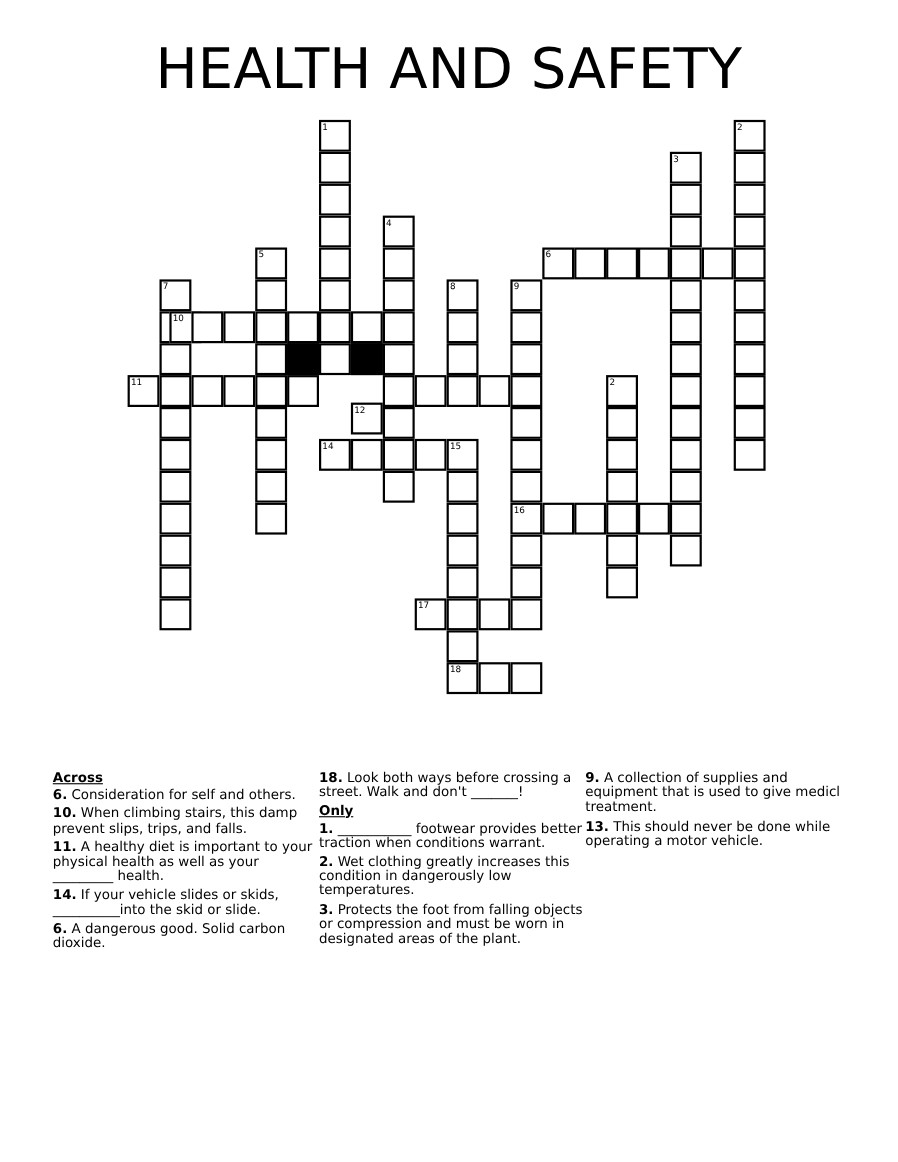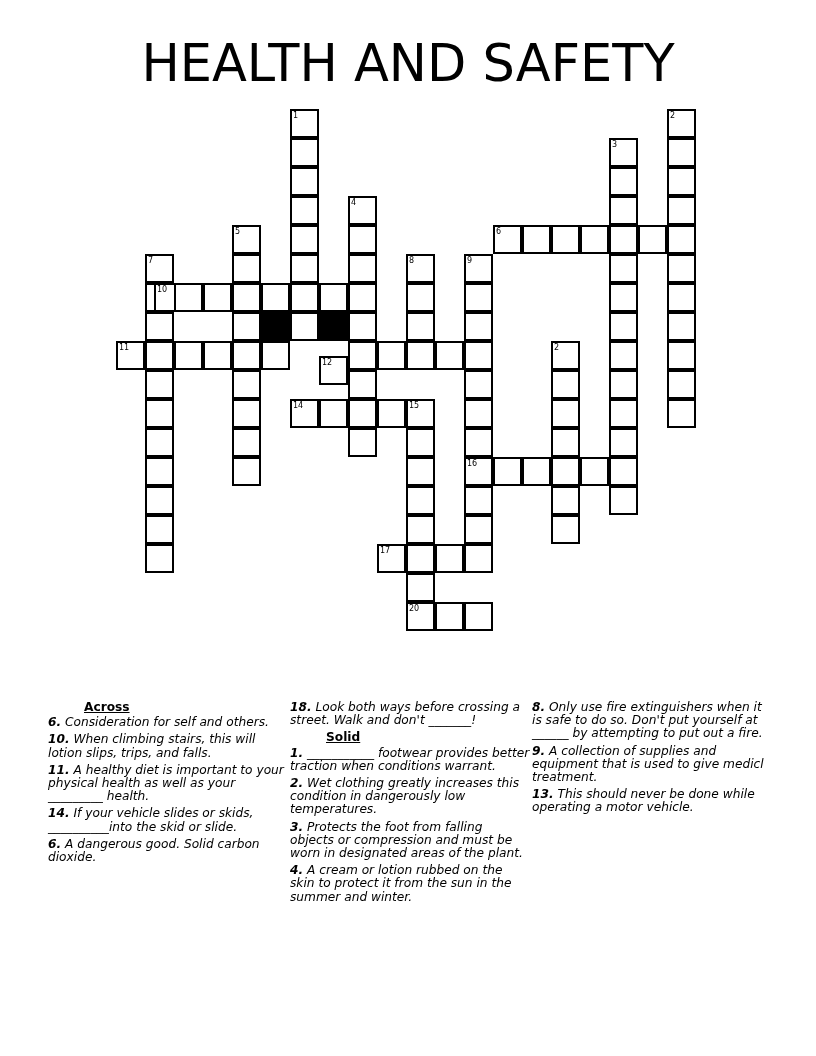--- a/index.html
+++ b/index.html
@@ -8,22 +8,22 @@
     .title { position: absolute; left: 0; width: 816px; top: 34px; text-align: center;
              font-size: 51px; font-weight: normal; letter-spacing: 0px; line-height: 60px; }
     .grid { position: absolute; left: 117px; top: 110px; width: 600px; height: 560px; }
     .cell { position: absolute; width: 29px; height: 29px; box-sizing: border-box;
             border: 2px solid #000; background: #fff; margin-left: -1px; margin-top: -1px; }
     .cell.black { background: #000; }
     .num { position: absolute; left: 1px; top: 0px; font-size: 8px; line-height: 9px;
            font-family: "DejaVu Sans", sans-serif; }
     .clues { position: absolute; top: 701px; font-size: 12.2px; line-height: 13.2px; }
     .col { position: absolute; width: 240px; }
-    .hdr { font-weight: bold; text-decoration: underline; margin-bottom: 2px; margin-left: 36px; }
-    .clue { margin-bottom: 4px; font-style: italic; }
+    .hdr { font-weight: bold; text-decoration: underline; margin-bottom: 2px; }
+    .clue { margin-bottom: 4px; }
     .clue b { font-weight: bold; }
   </style>
 </head>
 <body>
 
 <div class="title">HEALTH AND SAFETY</div>
 
 <div class="grid" id="grid">
     <div class="cell" style="left: 174px; top: 0px;">
       <span class="num">1</span>
@@ -132,21 +132,21 @@
     <div class="cell" style="left: 58px; top: 174px;"></div>
     <div class="cell" style="left: 87px; top: 174px;"></div>
     <div class="cell" style="left: 145px; top: 174px;"></div>
     <div class="cell" style="left: 203px; top: 174px;"></div>
     <div class="cell" style="left: 0px; top: 232px;">
       <span class="num">11</span>
     </div>
     <div class="cell" style="left: 58px; top: 232px;"></div>
     <div class="cell" style="left: 87px; top: 232px;"></div>
     <div class="cell" style="left: 145px; top: 232px;"></div>
-    <div class="cell" style="left: 203px; top: 222px; margin-top: 24px;">
+    <div class="cell" style="left: 203px; top: 232px; margin-top: 24px;">
       <span class="num">12</span>
     </div>
     <div class="cell" style="left: 261px; top: 232px;"></div>
     <div class="cell" style="left: 319px; top: 232px;"></div>
     <div class="cell" style="left: 435px; top: 232px;">
       <span class="num">2</span>
     </div>
     <div class="cell" style="left: 435px; top: 261px;"></div>
     <div class="cell" style="left: 435px; top: 290px;"></div>
     <div class="cell" style="left: 435px; top: 319px;"></div>
@@ -161,50 +161,48 @@
     <div class="cell" style="left: 290px; top: 290px;">
       <span class="num">15</span>
     </div>
     <div class="cell" style="left: 290px; top: 319px;"></div>
     <div class="cell" style="left: 290px; top: 348px;"></div>
     <div class="cell" style="left: 290px; top: 377px;"></div>
     <div class="cell" style="left: 290px; top: 406px;"></div>
     <div class="cell" style="left: 290px; top: 435px;"></div>
     <div class="cell" style="left: 290px; top: 464px;"></div>
     <div class="cell" style="left: 290px; top: 493px;">
-      <span class="num">20</span>
+      <span class="num">18</span>
     </div>
     <div class="cell" style="left: 377px; top: 348px;"></div>
     <div class="cell" style="left: 406px; top: 348px;"></div>
     <div class="cell" style="left: 464px; top: 348px;"></div>
     <div class="cell" style="left: 261px; top: 435px;">
       <span class="num">17</span>
     </div>
     <div class="cell" style="left: 319px; top: 435px;"></div>
     <div class="cell" style="left: 319px; top: 493px;"></div>
     <div class="cell" style="left: 348px; top: 493px;"></div>
     <div class="cell black" style="left: 145px; top: 203px;"></div>
     <div class="cell black" style="left: 203px; top: 203px;"></div>
   </div>
 
 <div class="clues">
   <div class="col" style="left:48px;">
     <div class="hdr">Across</div>
     <div class="clue"><b>6.</b> <span>Consideration for self and others.</span></div>
-    <div class="clue"><b>10.</b> <span>When climbing stairs, this will lotion slips, trips, and falls.</span></div>
+    <div class="clue"><b>10.</b> <span>When climbing stairs, this damp prevent slips, trips, and falls.</span></div>
     <div class="clue"><b>11.</b> <span>A healthy diet is important to your physical health as well as your _________ health.</span></div>
     <div class="clue"><b>14.</b> <span>If your vehicle slides or skids, __________into the skid or slide.</span></div>
     <div class="clue"><b>6.</b> <span>A dangerous good. Solid carbon dioxide.</span></div>
   </div>
   <div class="col" style="left:290px;">
     <div class="clue"><b>18.</b> <span>Look both ways before crossing a street. Walk and don't _______!</span></div>
-    <div class="hdr">Solid</div>
+    <div class="hdr">Only</div>
     <div class="clue"><b>1.</b> <span>___________ footwear provides better traction when conditions warrant.</span></div>
     <div class="clue"><b>2.</b> <span>Wet clothing greatly increases this condition in dangerously low temperatures.</span></div>
     <div class="clue"><b>3.</b> <span>Protects the foot from falling objects or compression and must be worn in designated areas of the plant.</span></div>
-    <div class="clue"><b>4.</b> <span>A cream or lotion rubbed on the skin to protect it from the sun in the summer and winter.</span></div>
   </div>
   <div class="col" style="left:532px;">
-    <div class="clue"><b>8.</b> <span>Only use fire extinguishers when it is safe to do so. Don't put yourself at ______ by attempting to put out a fire.</span></div>
     <div class="clue"><b>9.</b> <span>A collection of supplies and equipment that is used to give medicl treatment.</span></div>
     <div class="clue"><b>13.</b> <span>This should never be done while operating a motor vehicle.</span></div>
   </div>
 </div>
 
 </body></html>

